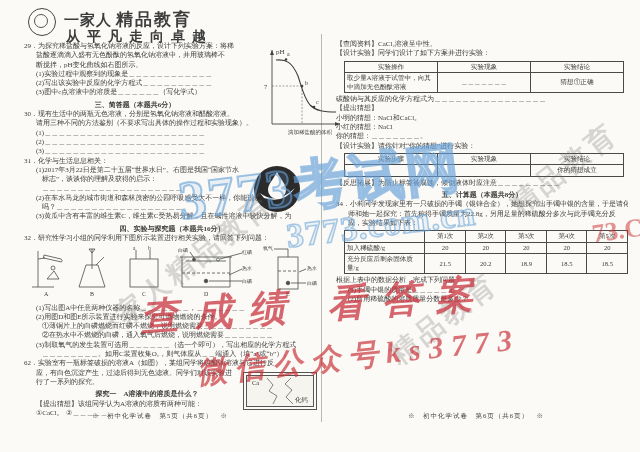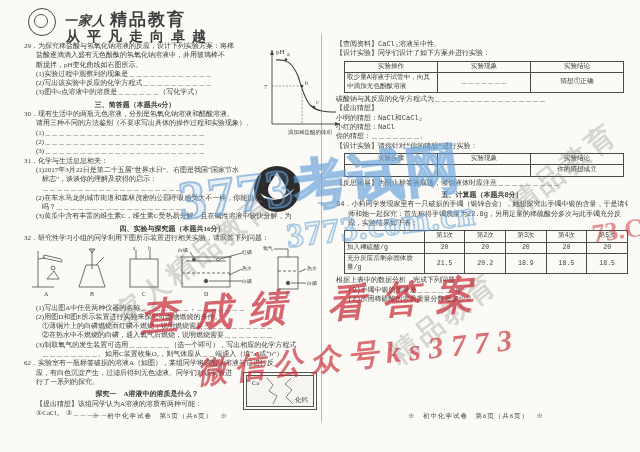--- a/index.html
+++ b/index.html
@@ -3,27 +3,27 @@
 <meta charset="utf-8">
 <style>
   html,body{margin:0;padding:0;}
   #scan{position:relative;width:640px;height:452px;background:#fbfaf6;overflow:hidden;
         font-family:"Liberation Serif","DejaVu Serif",serif;color:#3d3d3d;}
   
   #hdr{position:absolute;left:26px;top:6px;width:280px;}
   .seal{position:absolute;left:2px;top:2px;width:26px;height:26px;border:1.5px solid #444;border-radius:50%;}
   .seal:before{content:"";position:absolute;left:5px;top:5px;width:12px;height:12px;border:1px solid #555;border-radius:50%;}
   .brand{position:absolute;left:38px;top:2px;white-space:nowrap;}
-  .brand .scr{font-style:italic;font-weight:bold;font-size:13px;letter-spacing:1px;}
+  .brand .scr{font-weight:bold;font-size:15px;letter-spacing:1px;}
   .brand .bld{font-weight:bold;font-size:17px;letter-spacing:2px;}
   .slogan{position:absolute;left:40px;top:22px;font-weight:bold;font-size:14px;letter-spacing:7px;white-space:nowrap;}
   
   .col{position:absolute;top:42px;font-size:7px;line-height:9.3px;}
   #colL{left:24px;width:296px;}
-  #colR{left:336px;top:40px;width:292px;font-family:Liberation Mono, monospace;}
+  #colR{left:336px;top:40px;width:292px;}
   .ln{white-space:nowrap;overflow:hidden;}
   .sec{font-weight:bold;margin-top:3px;text-align:center;}
   .ind{padding-left:12px;}
   .ind2{padding-left:18px;}
   .narrow{max-width:222px;}
   
   #divider{position:absolute;left:321px;top:34px;width:1px;height:388px;background:rgba(60,60,60,.35);}
   
   #phgraph{position:absolute;left:234px;top:0px;}
   #apparatus{margin:2px 0 1px 6px;}

